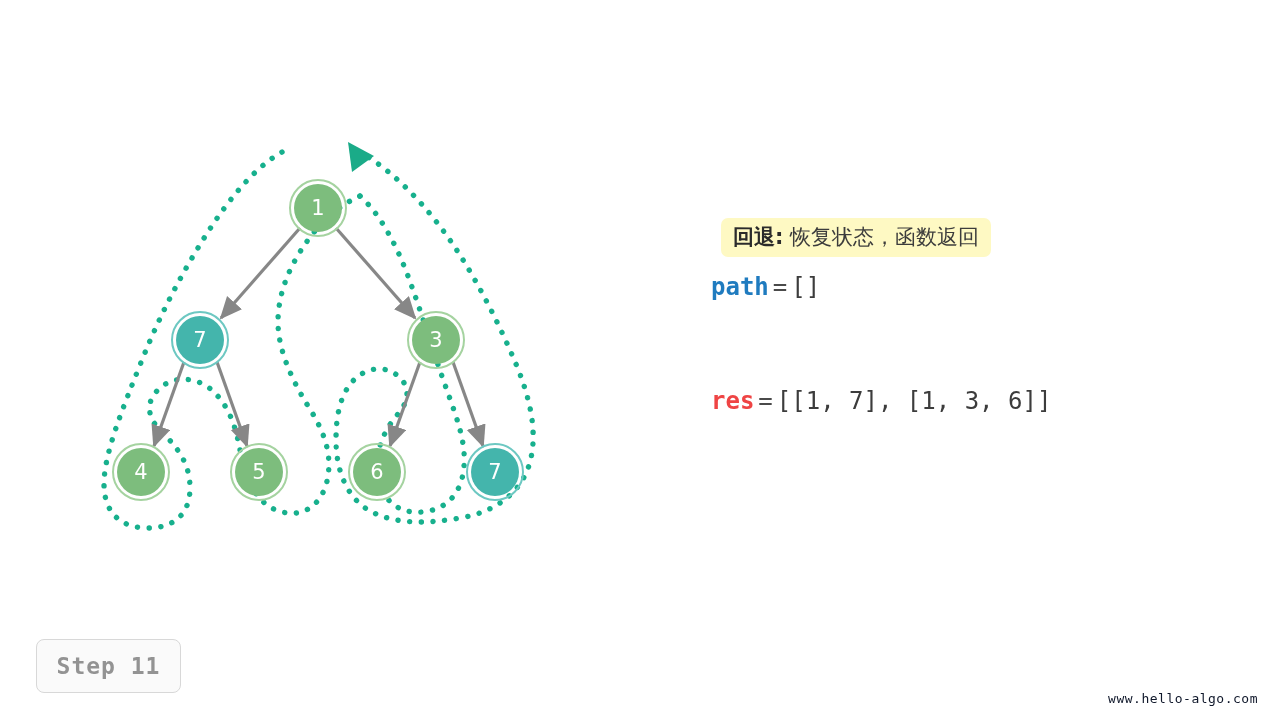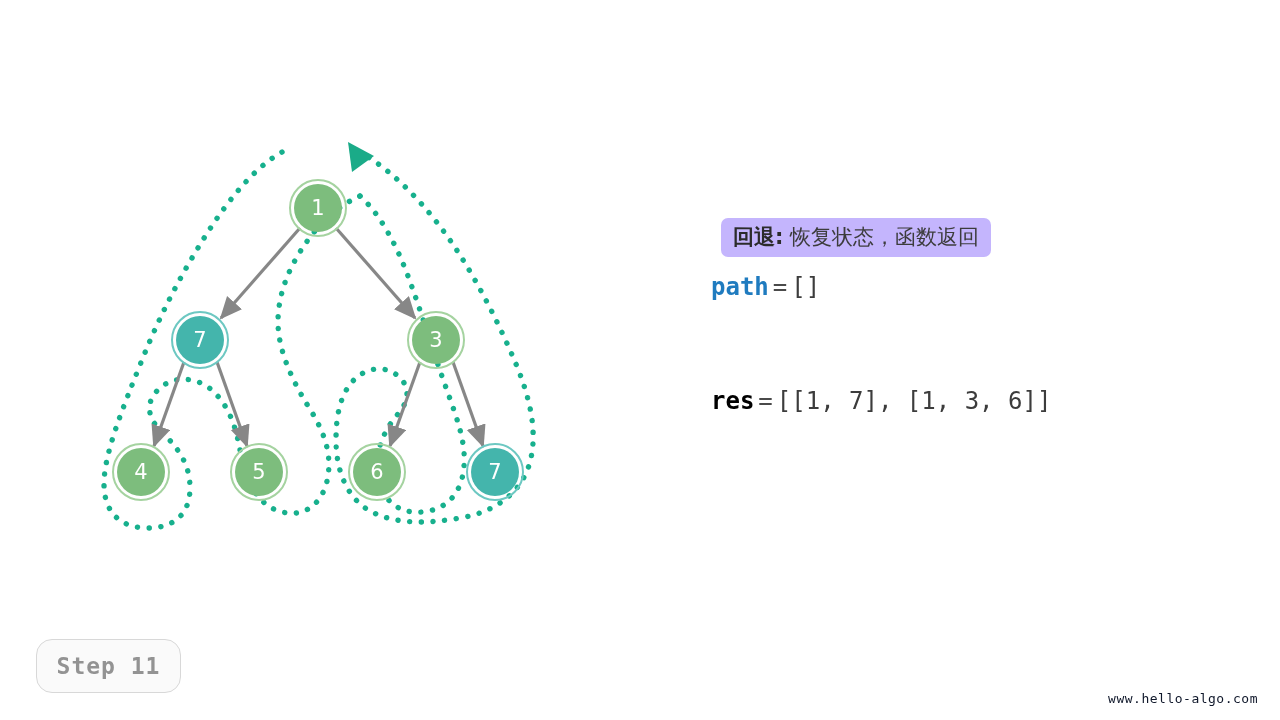--- a/index.html
+++ b/index.html
@@ -50,21 +50,21 @@
     font-size: 21px;
     color: #3c3c3c;
     line-height: 1.0;
     white-space: nowrap;
     display: inline-block;
     padding: 9px 12px;
     margin-left: -12px;
     border-radius: 7px;
   }
   .phase-line.highlighted {
-    background: #c4b5fd;
+    background: #fef9c3;
     margin-left: 21px;
   }
   .phase-key {
     font-weight: bold;
     color: #2b2b2b;
   }
   .phase-row { margin-bottom: 7px; }
 
   .var-row {
     font-family: "DejaVu Sans Mono", "Liberation Mono", monospace;
@@ -72,34 +72,34 @@
     white-space: nowrap;
     color: #3c3c3c;
     margin-left: 11px;
   }
   .var-row.path-row { margin-top: 16px; }
   .var-row.res-row { margin-top: 86px; }
   .var-name {
     font-weight: bold;
   }
   .var-name.path-name { color: #1f7bbf; }
-  .var-name.res-name  { color: #000000; }
+  .var-name.res-name  { color: #ef4444; }
   .var-eq { color: #4a4a4a; padding: 0 4px; }
   .var-val { color: #3c3c3c; }
 
   
   #step-badge {
     position: absolute;
     left: 36px;
     top: 639px;
     width: 145px;
     height: 54px;
     box-sizing: border-box;
     border: 1px solid #d8d8d8;
-    border-radius: 16px;
+    border-radius: 8px;
     background: #fafafa;
     display: flex;
     align-items: center;
     justify-content: center;
   }
   #step-badge .step-text {
     font-family: "DejaVu Sans Mono", "Liberation Mono", monospace;
     font-size: 23px;
     font-weight: bold;
     color: #939393;

